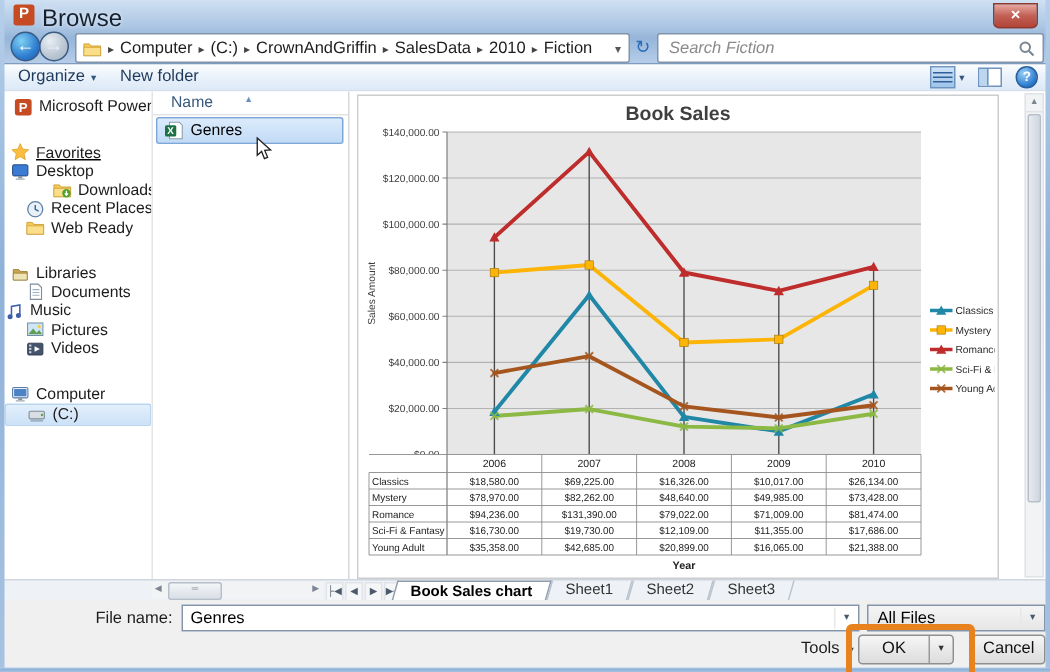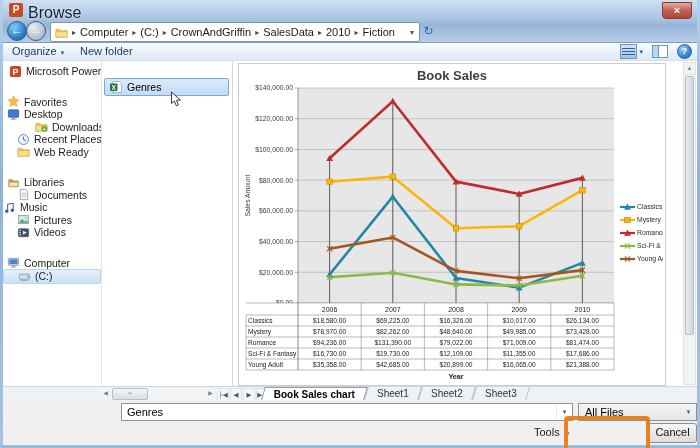--- a/index.html
+++ b/index.html
@@ -140,20 +140,29 @@
         <span class="sep">▸</span>
         <span class="lbl">SalesData</span>
         <span class="sep">▸</span>
         <span class="lbl">2010</span>
         <span class="sep">▸</span>
         <span class="lbl">Fiction</span>
       </span>
     <span class="bc-drop">▾</span>
   </div>
   <div class="refreshbtn">↻</div>
+  <div class="searchbox">
+    <span class="search-text">Search Fiction</span>
+    <span style="padding-right:5px;display:flex;">
+      <svg width="11" height="11" viewBox="0 0 11 11">
+          <circle cx="4.5" cy="4.5" r="3.2" fill="none" stroke="#7a8793" stroke-width="1.3"></circle>
+          <line x1="7" y1="7" x2="10" y2="10" stroke="#7a8793" stroke-width="1.4"></line>
+        </svg>
+    </span>
+  </div>
 
   <div class="toolbar">
     <div class="tbtn" style="left:12px;">
       <span>Organize</span><span class="arr">▾</span>
     </div>
     <div class="tbtn" style="left:80px;">
       <span>New folder</span>
     </div>
     <div class="tb-right">
       <span class="viewsicon">
@@ -173,21 +182,21 @@
 
   <div class="main">
     <div class="sidebar" id="sidebar">
         <div class="side-item side-app" style="padding-left: 6px;">
           <span class="ic"><svg width="13" height="13" viewBox="0 0 14 14">
               <rect x="1" y="1" width="12" height="12" rx="2" fill="#C64A22"></rect>
               <text x="7" y="10.6" font-size="9.5" font-weight="bold" fill="#fff" text-anchor="middle">P</text>
             </svg></span>
           <span class="tx">Microsoft PowerPoint</span>
         </div>
-        <div class="side-item side-group" style="padding-left: 4px;">
+        <div class="side-item side-group" style="padding-left: 4px; text-decoration: underline;">
           <span class="ic"><svg width="13" height="13" viewBox="0 0 14 14">
               <path d="M7 .8 L8.8 4.7 L13 5.2 L9.9 8.1 L10.7 12.3 L7 10.2 L3.3 12.3 L4.1 8.1 L1 5.2 L5.2 4.7 Z" fill="#F9BD3F" stroke="#D99B25" stroke-width=".5"></path>
             </svg></span>
           <span class="tx">Favorites</span>
         </div>
         <div class="side-item " style="padding-left: 4px;">
           <span class="ic"><svg width="13" height="13" viewBox="0 0 14 14">
               <rect x="1.5" y="2" width="11" height="8" rx="1" fill="#3B7BD4" stroke="#24487E" stroke-width=".7"></rect>
               <rect x="5.5" y="10.2" width="3" height="1.6" fill="#8a949e"></rect>
               <rect x="3.8" y="11.8" width="6.4" height="1" fill="#aab2ba"></rect>
@@ -270,20 +279,24 @@
           <span class="ic"><svg width="13" height="13" viewBox="0 0 14 14">
               <rect x="1.5" y="4.5" width="11" height="5.5" rx="1" fill="#D9DEE4" stroke="#7f8c99" stroke-width=".8"></rect>
               <circle cx="10.8" cy="7.2" r=".9" fill="#5FA054"></circle>
               <rect x="2.5" y="10.5" width="9" height="1.5" fill="#9fb2c4"></rect>
             </svg></span>
           <span class="tx">(C:)</span>
         </div>
       </div>
 
     <div class="filelist">
+      <div class="col-header">
+        <span>Name</span>
+        <span class="sort-glyph">▴</span>
+      </div>
       <div id="file-items">
           <div class="file-item">
             <svg width="14" height="14" viewBox="0 0 14 14">
               <path d="M4 1.5 L10.5 1.5 L12.5 3.5 L12.5 12.5 L4 12.5 Z" fill="#fff" stroke="#8a9aa8" stroke-width=".7"></path>
               <rect x="1" y="3.5" width="7.5" height="7.5" rx="1" fill="#1E7145"></rect>
               <text x="4.7" y="9.6" font-size="6.5" font-weight="bold" fill="#fff" text-anchor="middle">X</text>
             </svg>
             <span class="tx">Genres</span>
           </div>
         </div>
@@ -459,27 +472,32 @@
         <div class="tab">
           <span class="t">Sheet2</span>
         </div>
         <div class="tab">
           <span class="t">Sheet3</span>
         </div>
       </div>
   </div>
 
   <div class="footer">
+    <div class="fn-label">File name:</div>
     <div class="fn-combo">
       <span class="val">Genres</span>
       <span class="combo-arr">▾</span>
     </div>
     <div class="ft-select">
       <span class="val">All Files</span>
       <span class="combo-arr">▾</span>
     </div>
     <div class="tools">
       <span>Tools</span><span class="arr">▾</span>
     </div>
+    <div class="btn btn-ok">
+      <span class="main-part">OK</span>
+      <span class="split">▾</span>
+    </div>
     <div class="btn btn-cancel">Cancel</div>
     <div class="ok-highlight" style="border-color: rgb(232, 130, 30);"></div>
   </div>
 </div>
 
 </body></html>

